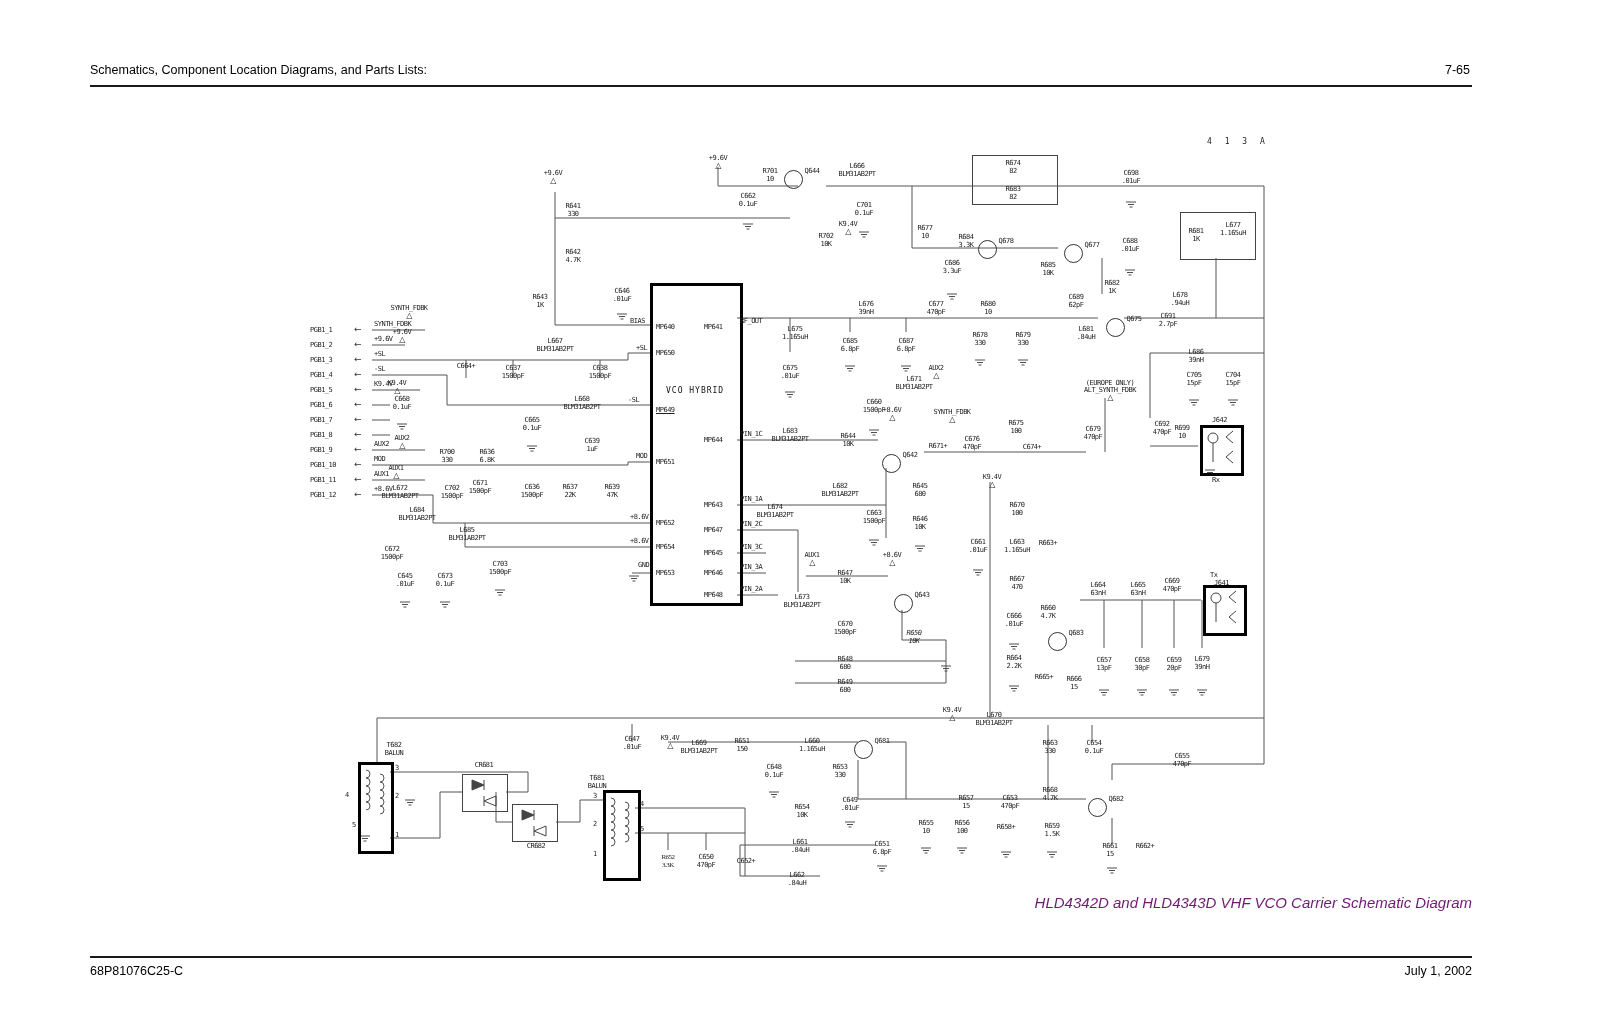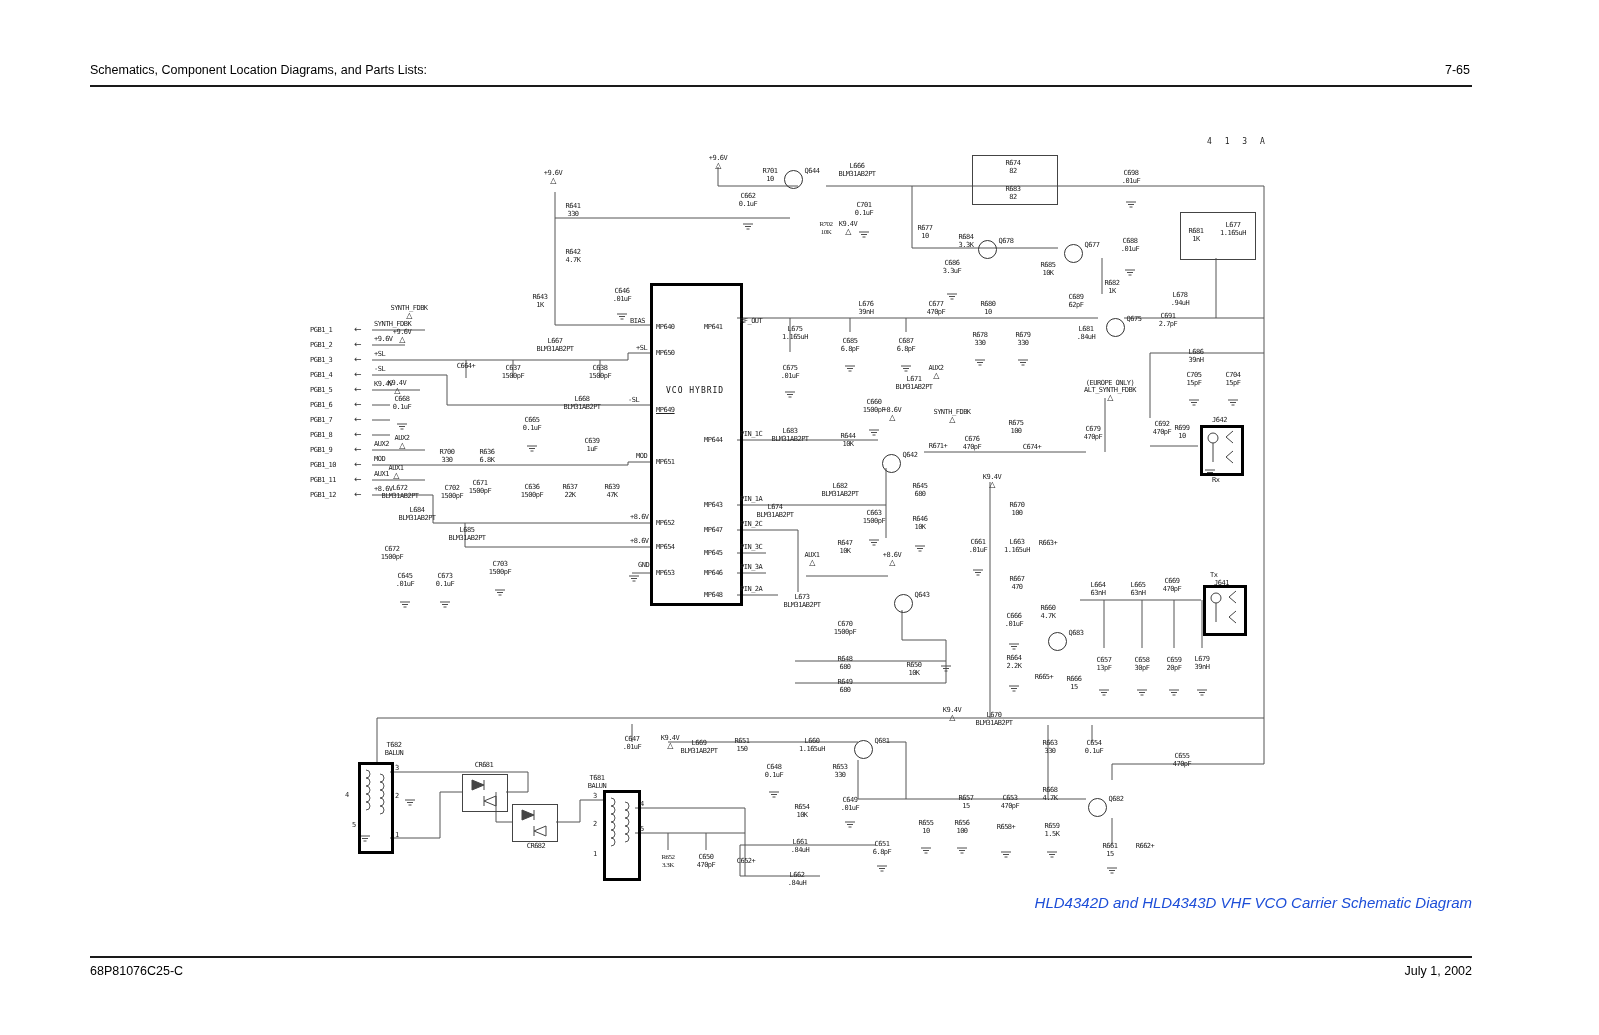--- a/index.html
+++ b/index.html
@@ -1,19 +1,19 @@
 <!DOCTYPE html>
 <html><head>
 <meta charset="utf-8">
 <style>
   html,body{margin:0;padding:0;background:#fff;}
   body{width:1599px;height:1035px;position:relative;font-family:"Liberation Sans",sans-serif;color:#111;overflow:hidden;}
   .hdr-text{position:absolute;font-size:12.5px;color:#000;white-space:nowrap;}
   .rule{position:absolute;left:90px;width:1382px;height:2px;background:#1a1a1a;}
-  .caption{position:absolute;font-style:italic;font-size:15px;color:#1d4ed8;white-space:nowrap;}
+  .caption{position:absolute;font-style:italic;font-size:15px;color:#701a75;white-space:nowrap;}
   #schematic{position:absolute;left:0;top:0;width:1599px;height:1035px;}
   #wires{position:absolute;left:0;top:0;}
   .comp{position:absolute;transform:translate(-50%,0);font-family:"DejaVu Sans Mono",monospace;
         font-size:7px;line-height:7.5px;letter-spacing:-0.5px;text-align:center;color:#222;white-space:pre;}
   .net{position:absolute;transform:translate(-50%,0);font-family:"DejaVu Sans Mono",monospace;
        font-size:7px;line-height:7px;letter-spacing:-0.5px;text-align:center;color:#222;white-space:pre;}
   .net .tri{display:block;font-size:8px;line-height:8px;font-family:"DejaVu Sans",sans-serif;}
   .lbl{position:absolute;font-family:"DejaVu Sans Mono",monospace;font-size:7px;line-height:7.5px;
        letter-spacing:-0.5px;color:#222;white-space:pre;}
   .lbl.corner{font-size:8px;letter-spacing:4px;}
@@ -257,21 +257,21 @@
       <div class="comp" style="left: 748px; top: 193px;">C662
 0.1uF</div>
       <div class="comp" style="left: 770px; top: 168px;">R701
 10</div>
       <div class="comp" style="left: 812px; top: 168px;">Q644</div>
       <div class="qcirc" style="left: 784px; top: 170px;"></div>
       <div class="comp" style="left: 857px; top: 163px;">L666
 BLM31AB2PT</div>
       <div class="comp" style="left: 864px; top: 202px;">C701
 0.1uF</div>
-      <div class="comp" style="left: 826px; top: 221px; font-family: Liberation Serif, serif;">R702
+      <div class="comp" style="left: 826px; top: 233px;">R702
 10K</div>
       <div class="comp" style="left: 925px; top: 225px;">R677
 10</div>
       <div class="comp" style="left: 952px; top: 260px;">C686
 3.3uF</div>
       <div class="comp" style="left: 966px; top: 234px;">R684
 3.3K</div>
       <div class="comp" style="left: 1006px; top: 238px;">Q678</div>
       <div class="qcirc" style="left: 978px; top: 240px;"></div>
       <div class="comp" style="left: 1048px; top: 262px;">R685
@@ -351,29 +351,29 @@
       <div class="comp" style="left: 920px; top: 483px;">R645
 680</div>
       <div class="comp" style="left: 840px; top: 483px;">L682
 BLM31AB2PT</div>
       <div class="comp" style="left: 874px; top: 510px;">C663
 1500pF</div>
       <div class="comp" style="left: 920px; top: 516px;">R646
 10K</div>
       <div class="comp" style="left: 775px; top: 504px;">L674
 BLM31AB2PT</div>
-      <div class="comp" style="left: 845px; top: 540px;">R647
+      <div class="comp" style="left: 845px; top: 570px;">R647
 10K</div>
       <div class="comp" style="left: 922px; top: 592px;">Q643</div>
       <div class="qcirc" style="left: 894px; top: 594px;"></div>
       <div class="comp" style="left: 802px; top: 594px;">L673
 BLM31AB2PT</div>
       <div class="comp" style="left: 845px; top: 621px;">C670
 1500pF</div>
-      <div class="comp" style="left: 914px; top: 662px;">R650
+      <div class="comp" style="left: 914px; top: 630px; font-style: italic;">R650
 10K</div>
       <div class="comp" style="left: 845px; top: 656px;">R648
 680</div>
       <div class="comp" style="left: 845px; top: 679px;">R649
 680</div>
       <div class="comp" style="left: 1017px; top: 502px;">R670
 100</div>
       <div class="comp" style="left: 978px; top: 539px;">C661
 .01uF</div>
       <div class="comp" style="left: 1017px; top: 539px;">L663

